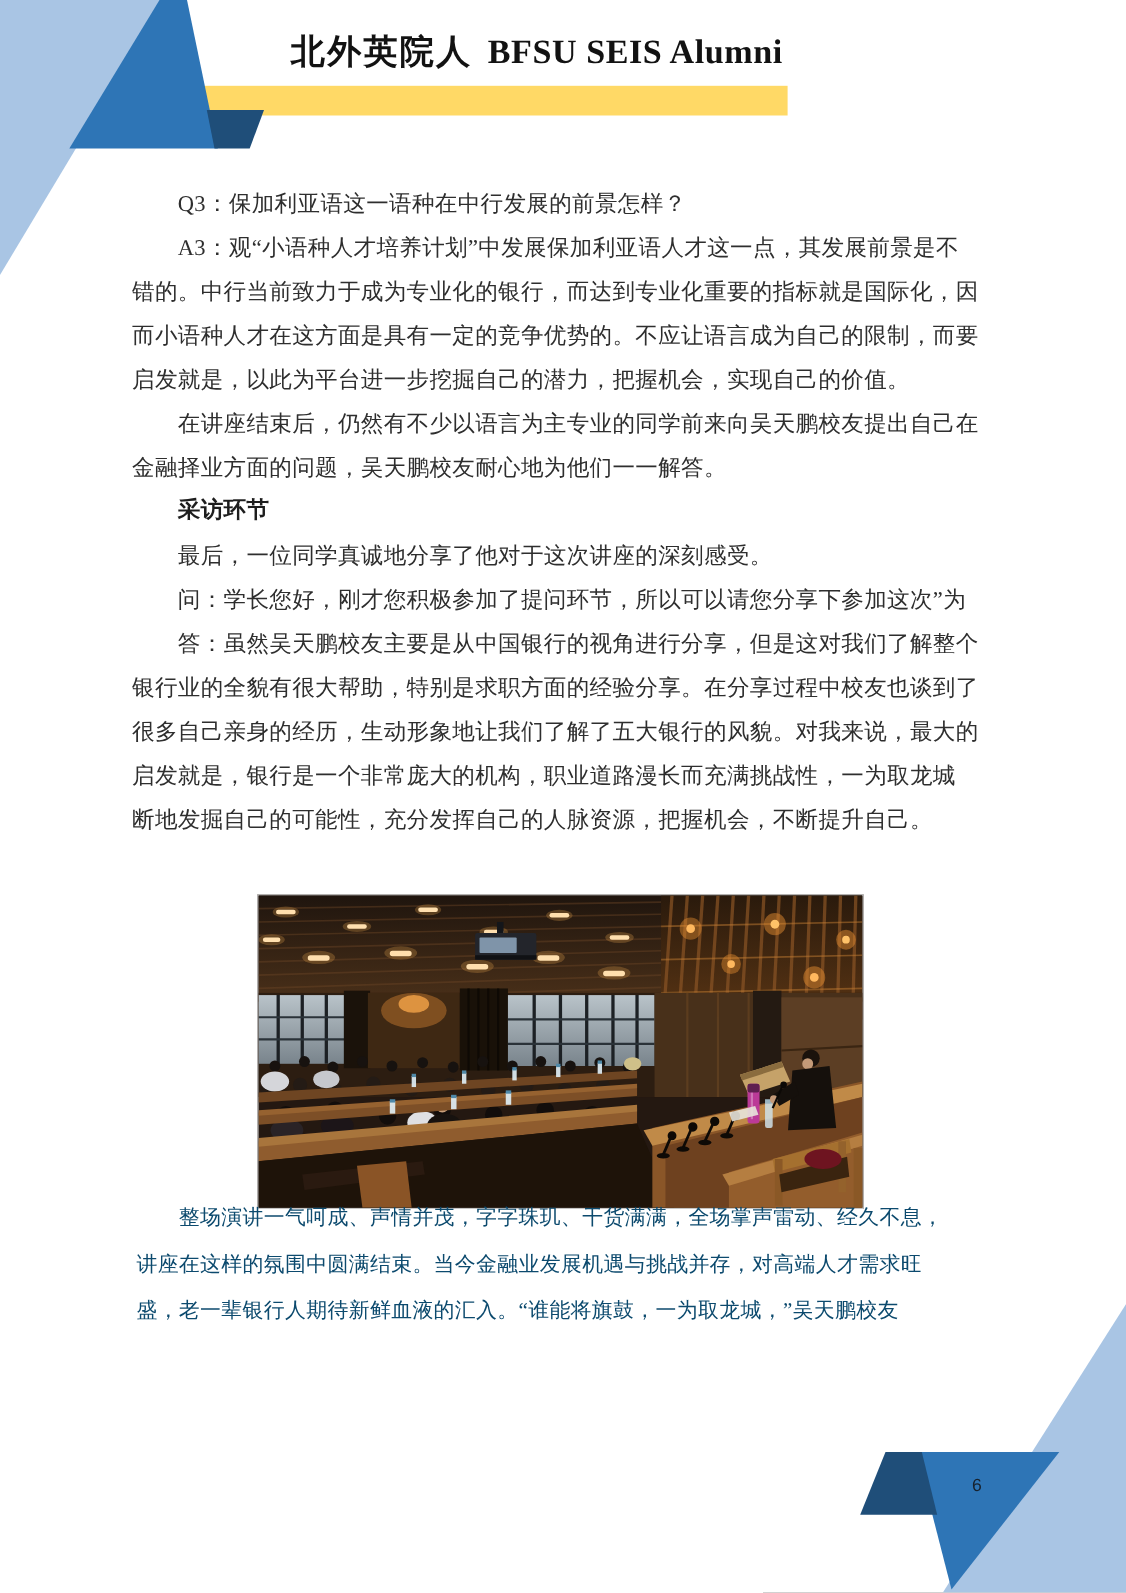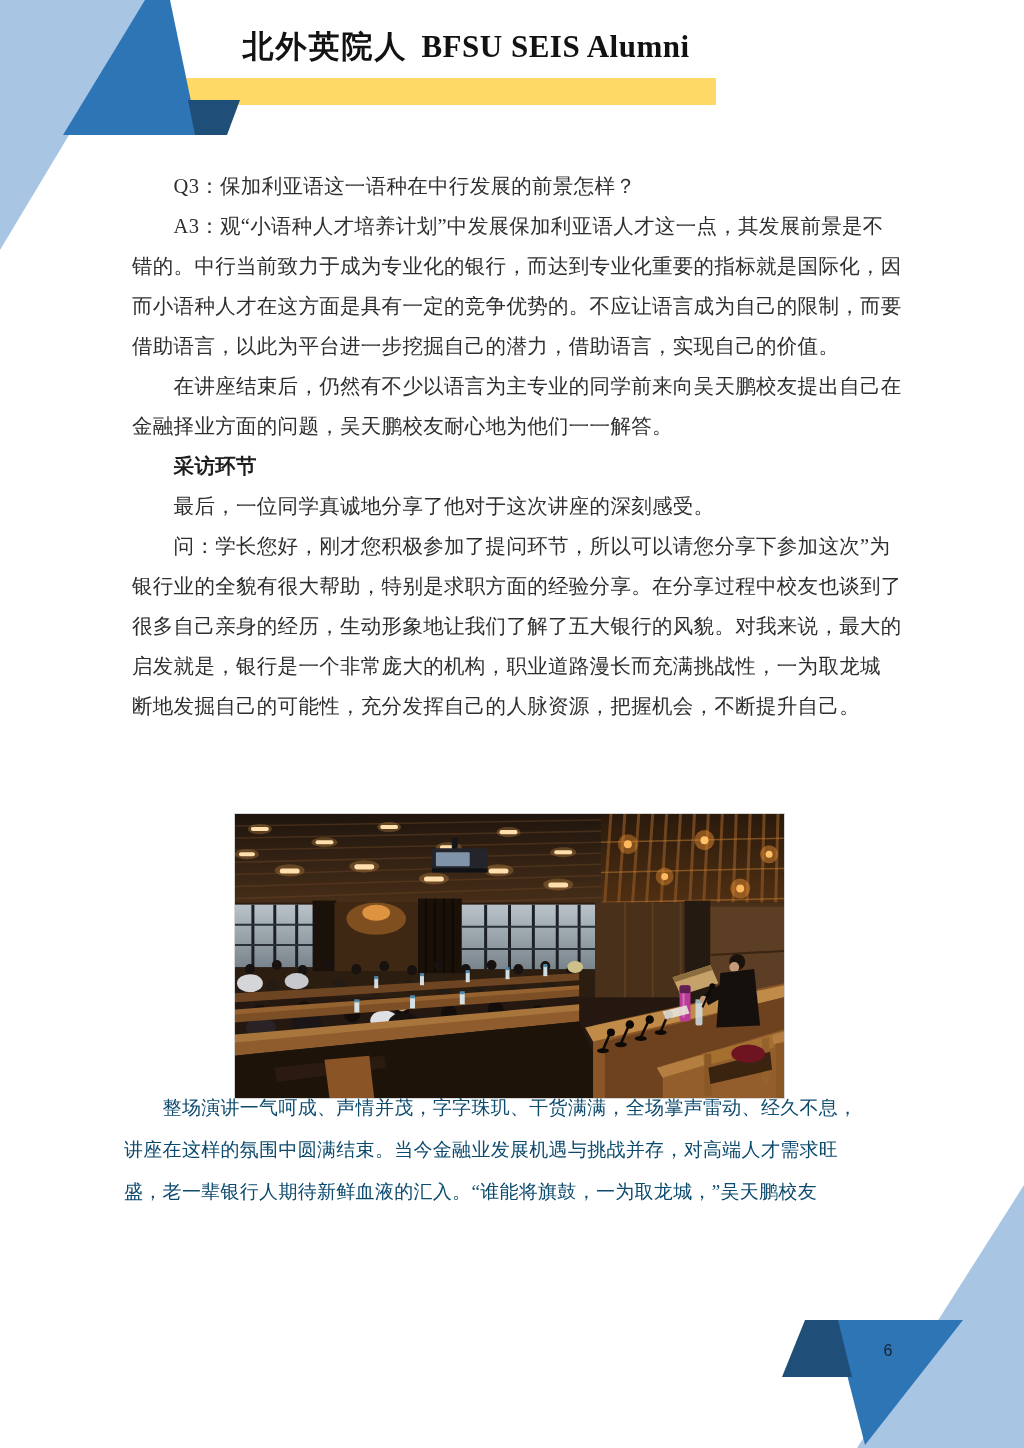--- a/index.html
+++ b/index.html
@@ -5,29 +5,29 @@
   html,body{margin:0;padding:0;background:#888;}
   .page{
     position:relative;width:1024px;height:1448px;background:#ffffff;
     overflow:hidden;margin:0 auto;
     font-family:"Liberation Serif","DejaVu Serif",serif;
   }
   .abs{position:absolute;}
   .yellow-bar{left:140px;top:78px;width:576px;height:27px;background:#FFD966;z-index:1;}
   .corner{z-index:2;pointer-events:none;}
   .page-title{
-    left:186px;top:26px;width:560px;text-align:center;z-index:3;
+    left:208px;top:26px;width:560px;text-align:center;z-index:3;
     font-size:31px;font-weight:bold;color:#121212;white-space:nowrap;letter-spacing:.5px;
   }
   .page-title .zh{margin-right:14px;letter-spacing:2px;}
-  .article{left:132px;top:166px;width:820px;z-index:3;font-size:20.5px;color:#2e2e2e;}
+  .article{left:120px;top:166px;width:820px;z-index:3;font-size:20.5px;color:#2e2e2e;}
   .article .tline{height:40px;line-height:40px;white-space:pre;letter-spacing:.3px;}
   .closing{left:124px;top:1087px;width:820px;z-index:3;font-size:19px;color:#0c4a6e;}
   .closing .tline{height:42px;line-height:42px;white-space:pre;letter-spacing:.3px;}
-  .tline.bold{font-weight:bold;color:#1d1d1d;}
+  .tline.bold{font-weight:bold;color:#1d1d1d;font-family:Liberation Mono, monospace;}
   .photo-frame{
     left:234px;top:813px;width:549px;height:284px;z-index:3;
     border:1px solid #d6d6d6;box-sizing:content-box;background:#241811;
   }
   .page-number{
     left:874px;top:1342px;width:28px;text-align:center;z-index:5;
     font-family:"Liberation Sans","DejaVu Sans",sans-serif;
     font-size:16px;color:#17222e;
   }
 </style>
@@ -46,26 +46,27 @@
 
   <div class="abs page-title">
     <span class="zh">北外英院人</span><span>BFSU SEIS Alumni</span>
   </div>
 
   <div class="abs article">
       <div class="tline">　　Q3：保加利亚语这一语种在中行发展的前景怎样？</div>
       <div class="tline">　　A3：观“小语种人才培养计划”中发展保加利亚语人才这一点，其发展前景是不</div>
       <div class="tline">错的。中行当前致力于成为专业化的银行，而达到专业化重要的指标就是国际化，因</div>
       <div class="tline">而小语种人才在这方面是具有一定的竞争优势的。不应让语言成为自己的限制，而要</div>
-      <div class="tline">借助语言，以此为平台进一步挖掘自己的潜力，借助语言，实现自己的价值。</div>
+      <div class="tline">启发就是，以此为平台进一步挖掘自己的潜力，把握机会，实现自己的价值。</div>
       <div class="tline">　　在讲座结束后，仍然有不少以语言为主专业的同学前来向吴天鹏校友提出自己在</div>
       <div class="tline">金融择业方面的问题，吴天鹏校友耐心地为他们一一解答。</div>
       <div class="tline bold">　　采访环节</div>
       <div class="tline">　　最后，一位同学真诚地分享了他对于这次讲座的深刻感受。</div>
       <div class="tline">　　问：学长您好，刚才您积极参加了提问环节，所以可以请您分享下参加这次”为</div>
+      <div class="tline">　　答：虽然吴天鹏校友主要是从中国银行的视角进行分享，但是这对我们了解整个</div>
       <div class="tline">银行业的全貌有很大帮助，特别是求职方面的经验分享。在分享过程中校友也谈到了</div>
       <div class="tline">很多自己亲身的经历，生动形象地让我们了解了五大银行的风貌。对我来说，最大的</div>
       <div class="tline">启发就是，银行是一个非常庞大的机构，职业道路漫长而充满挑战性，一为取龙城</div>
       <div class="tline">断地发掘自己的可能性，充分发挥自己的人脉资源，把握机会，不断提升自己。</div>
     </div>
 
   <div class="abs photo-frame">
     <svg width="549" height="284" viewBox="0 0 552 282" preserveAspectRatio="none">
       <defs>
         <linearGradient id="gCeil" x1="0" y1="0" x2="0" y2="1">

